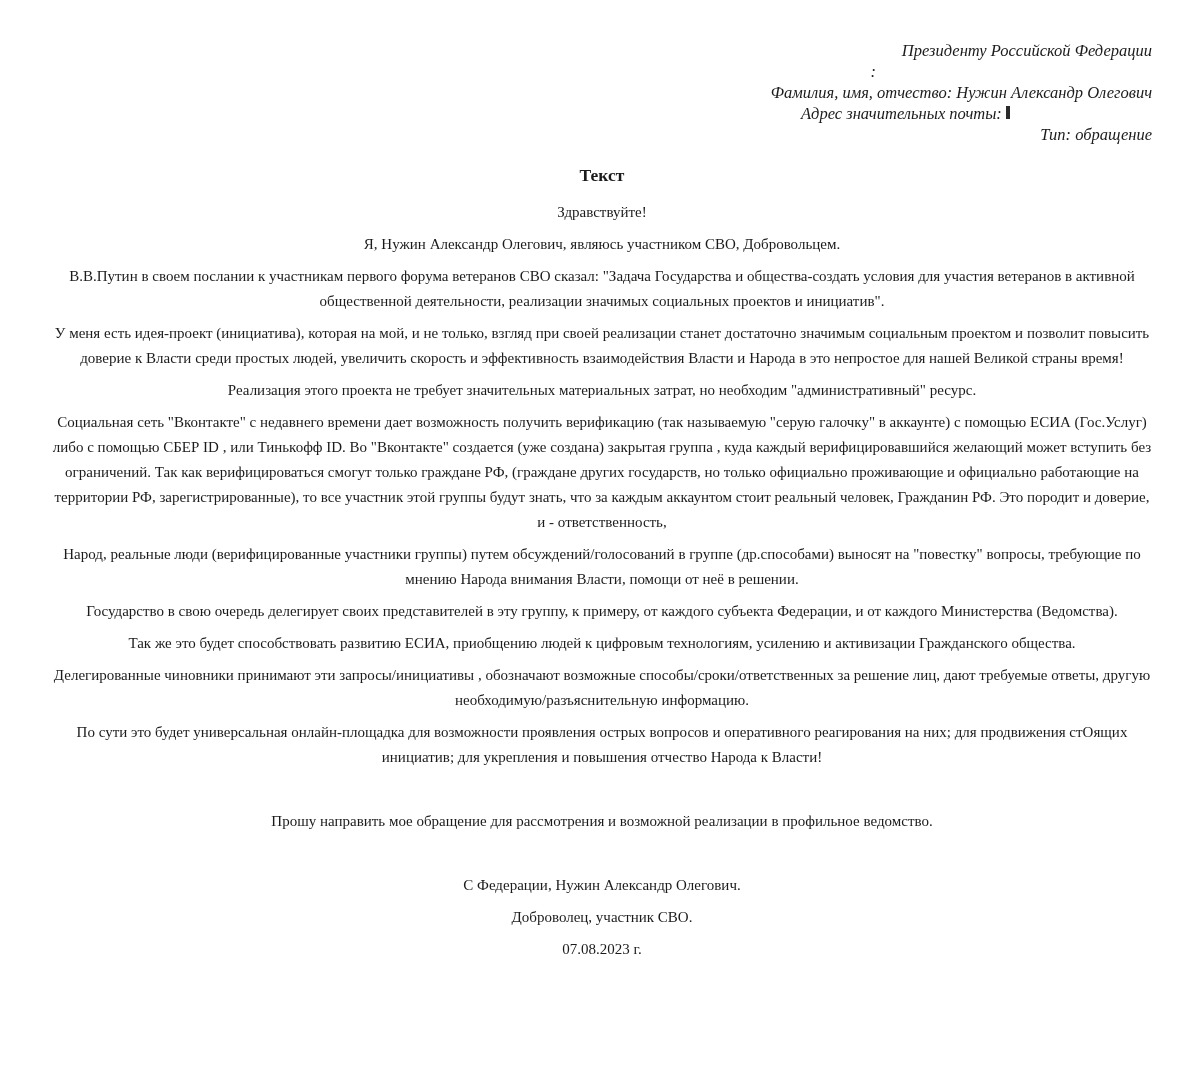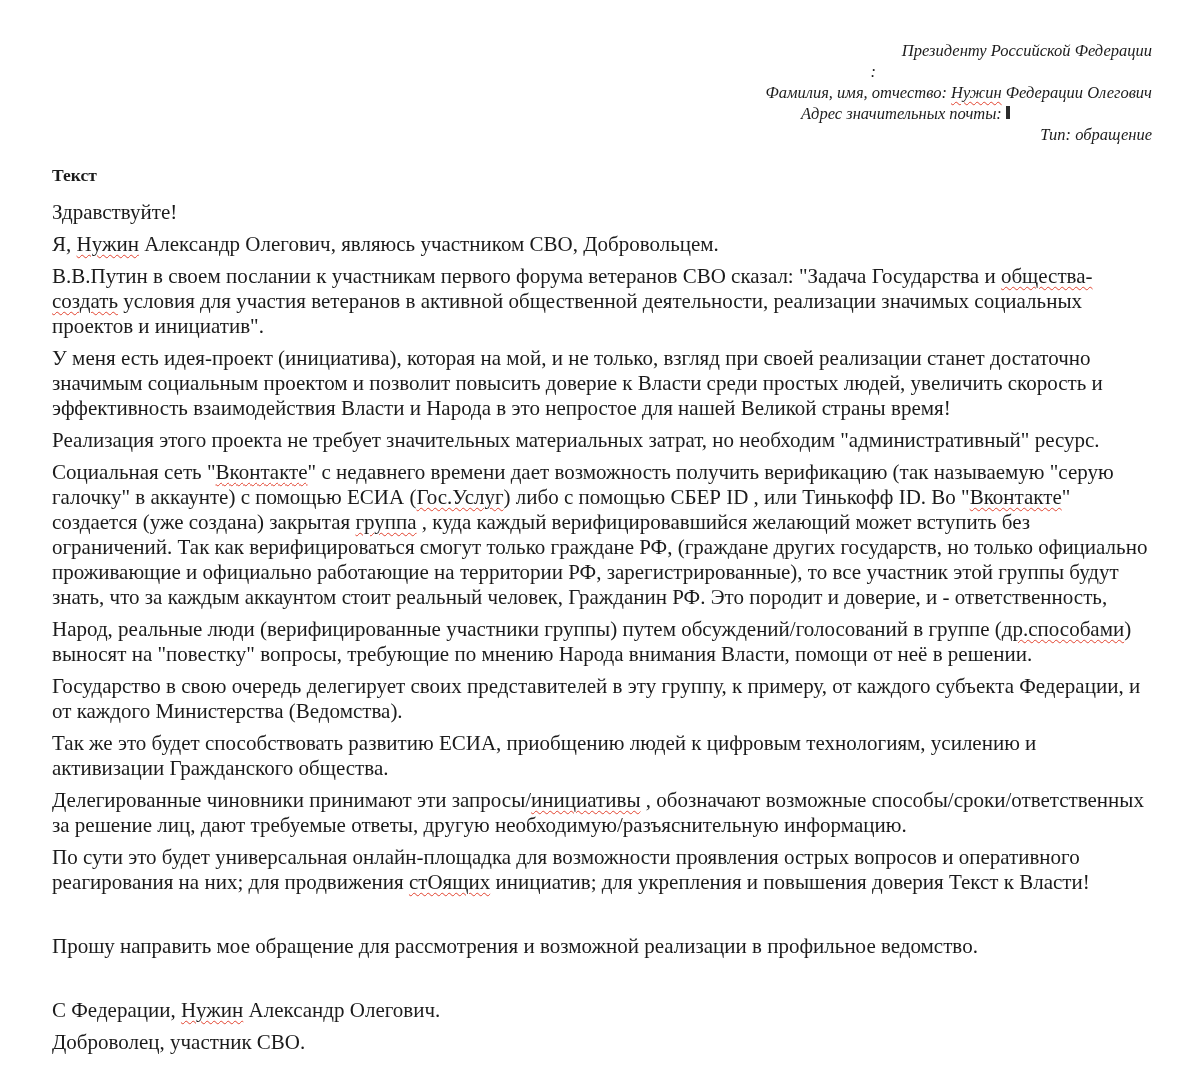--- a/index.html
+++ b/index.html
@@ -31,63 +31,64 @@
     position: relative;
   }
   .redact::before {
     content: "";
     position: absolute;
     left: 0; top: 0;
     width: 4px; height: 13px;
     background: #2b2b2b;
   }
   .doc-title {
+    text-align: center;
     font-weight: bold;
     font-size: 17.5px;
     margin: 20px 0 14px 0;
   }
   .doc-body { }
   .para {
-    font-size: 21px;
+    font-size: 15px;
     line-height: 25px;
     margin: 0 0 7px 0;
+    text-align: center;
   }
   .para.blank { min-height: 25px; margin: 0 0 7px 0; }
   .spell {
-    text-decoration: underline;
     text-decoration-style: wavy;
     text-decoration-color: #e2432f;
     text-decoration-thickness: 1px;
     text-underline-offset: 3px;
   }
 </style>
 </head>
 <body>
 
 <div class="page">
   <div class="letter-header">
       <p class="hdr-line"><span>Президенту Российской Федерации</span></p>
       <p class="hdr-line"><span>:</span></p>
-      <p class="hdr-line"><span>Фамилия, имя, отчество: </span><span class="spell">Нужин</span><span> Федерации Олегович</span></p>
+      <p class="hdr-line"><span>Фамилия, имя, отчество: </span><span class="spell">Нужин</span><span> Александр Олегович</span></p>
       <p class="hdr-line"><span>Адрес значительных почты: </span><span class="redact"></span></p>
       <p class="hdr-line"><span>Тип: обращение</span></p>
     </div>
   <h1 class="doc-title">Текст</h1>
   <div class="doc-body">
       <p class="para"><span>Здравствуйте!</span></p>
       <p class="para"><span>Я, </span><span class="spell">Нужин</span><span> Александр Олегович, являюсь участником СВО, Добровольцем.</span></p>
       <p class="para"><span>В.В.Путин в своем послании к участникам первого форума ветеранов СВО сказал: "Задача Государства и </span><span class="spell">общества-создать</span><span> условия для участия ветеранов в активной общественной деятельности, реализации значимых социальных проектов и инициатив".</span></p>
       <p class="para"><span>У меня есть идея-проект (инициатива), которая на мой, и не только, взгляд при своей реализации станет достаточно значимым социальным проектом и позволит повысить доверие к Власти среди простых людей, увеличить скорость и эффективность взаимодействия Власти и Народа в это непростое для нашей Великой страны время!</span></p>
       <p class="para"><span>Реализация этого проекта не требует значительных материальных затрат, но необходим "административный" ресурс.</span></p>
       <p class="para"><span>Социальная сеть "</span><span class="spell">Вконтакте</span><span>" с недавнего времени дает возможность получить верификацию (так называемую "серую галочку" в аккаунте) с помощью ЕСИА (</span><span class="spell">Гос.Услуг</span><span>) либо с помощью СБЕР ID , или Тинькофф ID. Во "</span><span class="spell">Вконтакте</span><span>" создается (уже создана) закрытая </span><span class="spell">группа</span><span> , куда каждый верифицировавшийся желающий может вступить без ограничений. Так как верифицироваться смогут только граждане РФ, (граждане других государств, но только официально проживающие и официально работающие на территории РФ, зарегистрированные), то все участник этой группы будут знать, что за каждым аккаунтом стоит реальный человек, Гражданин РФ. Это породит и доверие, и - ответственность,</span></p>
       <p class="para"><span>Народ, реальные люди (верифицированные участники группы) путем обсуждений/голосований в группе (</span><span class="spell">др.способами</span><span>) выносят на "повестку" вопросы, требующие по мнению Народа внимания Власти, помощи от неё в решении.</span></p>
       <p class="para"><span>Государство в свою очередь делегирует своих представителей в эту группу, к примеру, от каждого субъекта Федерации, и от каждого Министерства (Ведомства).</span></p>
       <p class="para"><span>Так же это будет способствовать развитию ЕСИА, приобщению людей к цифровым технологиям, усилению и активизации Гражданского общества.</span></p>
       <p class="para"><span>Делегированные чиновники принимают эти запросы/</span><span class="spell">инициативы</span><span> , обозначают возможные способы/сроки/ответственных за решение лиц, дают требуемые ответы, другую необходимую/разъяснительную информацию.</span></p>
-      <p class="para"><span>По сути это будет универсальная онлайн-площадка для возможности проявления острых вопросов и оперативного реагирования на них; для продвижения </span><span class="spell">стОящих</span><span> инициатив; для укрепления и повышения доверия Текст к Власти!</span></p>
+      <p class="para"><span>По сути это будет универсальная онлайн-площадка для возможности проявления острых вопросов и оперативного реагирования на них; для продвижения </span><span class="spell">стОящих</span><span> инициатив; для укрепления и повышения отчество Народа к Власти!</span></p>
       <p class="para blank"></p>
       <p class="para"><span>Прошу направить мое обращение для рассмотрения и возможной реализации в профильное ведомство.</span></p>
       <p class="para blank"></p>
       <p class="para"><span>С Федерации, </span><span class="spell">Нужин</span><span> Александр Олегович.</span></p>
       <p class="para"><span>Доброволец, участник СВО.</span></p>
       <p class="para"><span>07.08.2023 г.</span></p>
     </div>
 
 </div>
 

